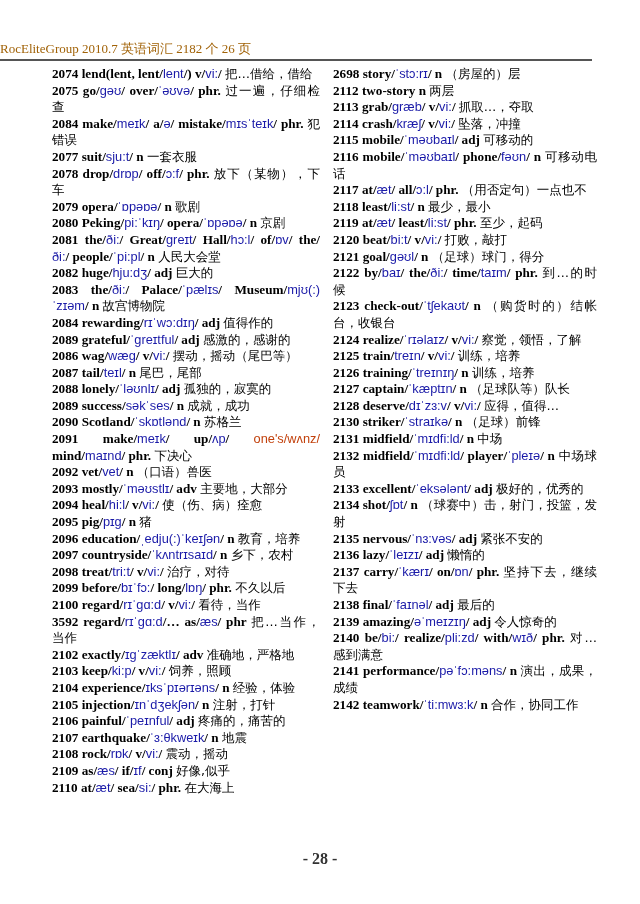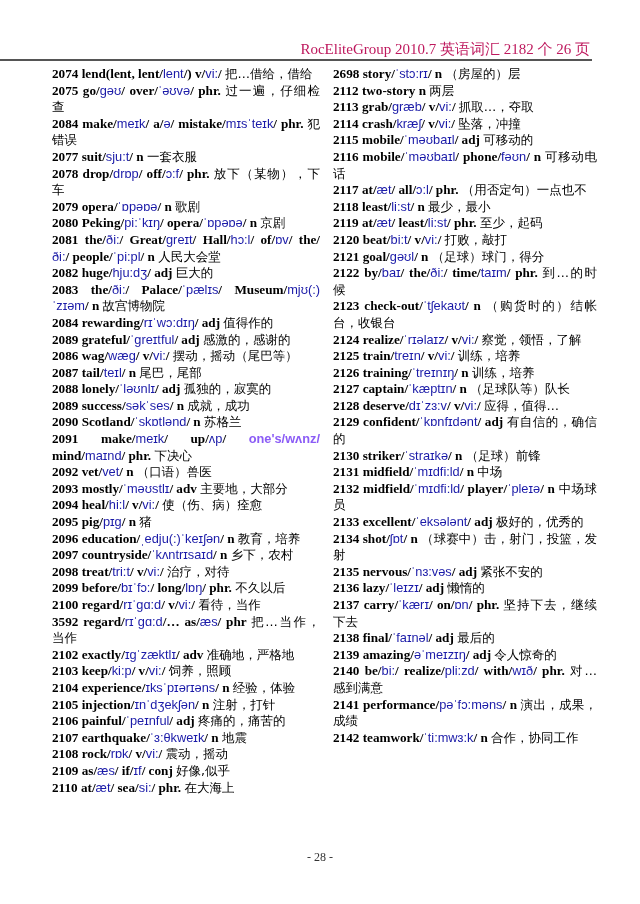--- a/index.html
+++ b/index.html
@@ -1,29 +1,29 @@
 <!DOCTYPE html>
 <html><head>
 <meta charset="utf-8">
 <style>
   html, body { margin: 0; padding: 0; background: #ffffff; }
   body { width: 640px; height: 904px; position: relative; overflow: hidden;
          font-family: "Liberation Serif", "DejaVu Serif", serif; color: #000; }
-  .header { position: absolute; left: 0; top: 40px; width: 590px; text-align: right;
-            font-size: 15px; color: #be185d; }
+  .header { position: absolute; left: 0; top: 40px; width: 590px; 
+            font-size: 13px; color: #a16207; }
   .header-rule { position: absolute; left: 0; top: 59px; width: 592px; height: 2px; background: #555; }
   .col { position: absolute; top: 66px; font-size: 13.2px; line-height: 16.6px; }
   .col.left { left: 52px; width: 268px; }
   .col.right { left: 333px; width: 264px; }
   .entry { margin: 0; padding: 0; text-align: justify; }
   .w { font-weight: bold; }
   .p { color: #1a1aa8; font-family: "Liberation Sans", "DejaVu Sans", sans-serif; font-weight: normal; font-size: 12.8px; }
-  .p.light { color: #8b5cf6; font-weight: bold; }
+  .p.light { color: #c2410c; }
   .zh { font-family: "DejaVu Sans", sans-serif; font-weight: normal; font-size: 12.5px; }
-  .footer { position: absolute; left: 0; width: 640px; top: 850px; text-align: center; font-size: 12px; color: #333; }
+  .footer { position: absolute; left: 0; width: 640px; top: 850px; text-align: center; font-size: 16px; color: #333; font-weight: bold; }
 </style>
 </head>
 <body>
 
 <div class="header">RocEliteGroup 2010.7    英语词汇 2182 个  26 页</div>
 <div class="header-rule"></div>
 
 <div class="col left">
     <p class="entry"><span class="w">2074 lend(lent, lent/</span><span class="p">lent</span><span class="w">/)   v/</span><span class="p">vi:</span><span class="w">/ </span><span class="zh">把…借给，借给</span></p>
     <p class="entry"><span class="w">2075 go/</span><span class="p">gəʊ</span><span class="w">/ over/</span><span class="p">ˈəʊvə</span><span class="w">/   phr. </span><span class="zh">过一遍，仔细检查</span></p>
@@ -75,21 +75,20 @@
     <p class="entry"><span class="w">2119 at/</span><span class="p">æt</span><span class="w">/ least/</span><span class="p">li:st</span><span class="w">/   phr. </span><span class="zh">至少，起码</span></p>
     <p class="entry"><span class="w">2120 beat/</span><span class="p">bi:t</span><span class="w">/   v/</span><span class="p">vi:</span><span class="w">/ </span><span class="zh">打败，敲打</span></p>
     <p class="entry"><span class="w">2121 goal/</span><span class="p">gəʊl</span><span class="w">/   n  </span><span class="zh">（足球）球门，得分</span></p>
     <p class="entry"><span class="w">2122  by/</span><span class="p">baɪ</span><span class="w">/  the/</span><span class="p">ði:</span><span class="w">/  time/</span><span class="p">taɪm</span><span class="w">/   phr. </span><span class="zh">到…的时候</span></p>
     <p class="entry"><span class="w">2123 check-out/</span><span class="p">ˈtʃekaʊt</span><span class="w">/   n  </span><span class="zh">（购货时的）结帐台，收银台</span></p>
     <p class="entry"><span class="w">2124  realize/</span><span class="p">ˈrɪəlaɪz</span><span class="w">/   v/</span><span class="p">vi:</span><span class="w">/ </span><span class="zh">察觉，领悟，了解</span></p>
     <p class="entry"><span class="w">2125 train/</span><span class="p">treɪn</span><span class="w">/   v/</span><span class="p">vi:</span><span class="w">/ </span><span class="zh">训练，培养</span></p>
     <p class="entry"><span class="w">2126 training/</span><span class="p">ˈtreɪnɪŋ</span><span class="w">/   n  </span><span class="zh">训练，培养</span></p>
     <p class="entry"><span class="w">2127 captain/</span><span class="p">ˈkæptɪn</span><span class="w">/   n  </span><span class="zh">（足球队等）队长</span></p>
     <p class="entry"><span class="w">2128 deserve/</span><span class="p">dɪˈzɜ:v</span><span class="w">/   v/</span><span class="p">vi:</span><span class="w">/ </span><span class="zh">应得，值得…</span></p>
-    <p class="entry"><span class="w">2129  confident/</span><span class="p">ˈkɒnfɪdənt</span><span class="w">/   adj  </span><span class="zh">有自信的，确信的</span></p>
     <p class="entry"><span class="w">2130 striker/</span><span class="p">ˈstraɪkə</span><span class="w">/   n  </span><span class="zh">（足球）前锋</span></p>
     <p class="entry"><span class="w">2131 midfield/</span><span class="p">ˈmɪdfi:ld</span><span class="w">/   n  </span><span class="zh">中场</span></p>
     <p class="entry"><span class="w">2132  midfield/</span><span class="p">ˈmɪdfi:ld</span><span class="w">/  player/</span><span class="p">ˈpleɪə</span><span class="w">/   n  </span><span class="zh">中场球员</span></p>
     <p class="entry"><span class="w">2133  excellent/</span><span class="p">ˈeksələnt</span><span class="w">/   adj  </span><span class="zh">极好的，优秀的</span></p>
     <p class="entry"><span class="w">2134 shot/</span><span class="p">ʃɒt</span><span class="w">/   n  </span><span class="zh">（球赛中）击，射门，投篮，发射</span></p>
     <p class="entry"><span class="w">2135 nervous/</span><span class="p">ˈnɜ:vəs</span><span class="w">/   adj  </span><span class="zh">紧张不安的</span></p>
     <p class="entry"><span class="w">2136 lazy/</span><span class="p">ˈleɪzɪ</span><span class="w">/   adj  </span><span class="zh">懒惰的</span></p>
     <p class="entry"><span class="w">2137 carry/</span><span class="p">ˈkærɪ</span><span class="w">/ on/</span><span class="p">ɒn</span><span class="w">/   phr. </span><span class="zh">坚持下去，继续下去</span></p>
     <p class="entry"><span class="w">2138 final/</span><span class="p">ˈfaɪnəl</span><span class="w">/   adj  </span><span class="zh">最后的</span></p>
     <p class="entry"><span class="w">2139 amazing/</span><span class="p">əˈmeɪzɪŋ</span><span class="w">/   adj  </span><span class="zh">令人惊奇的</span></p>

